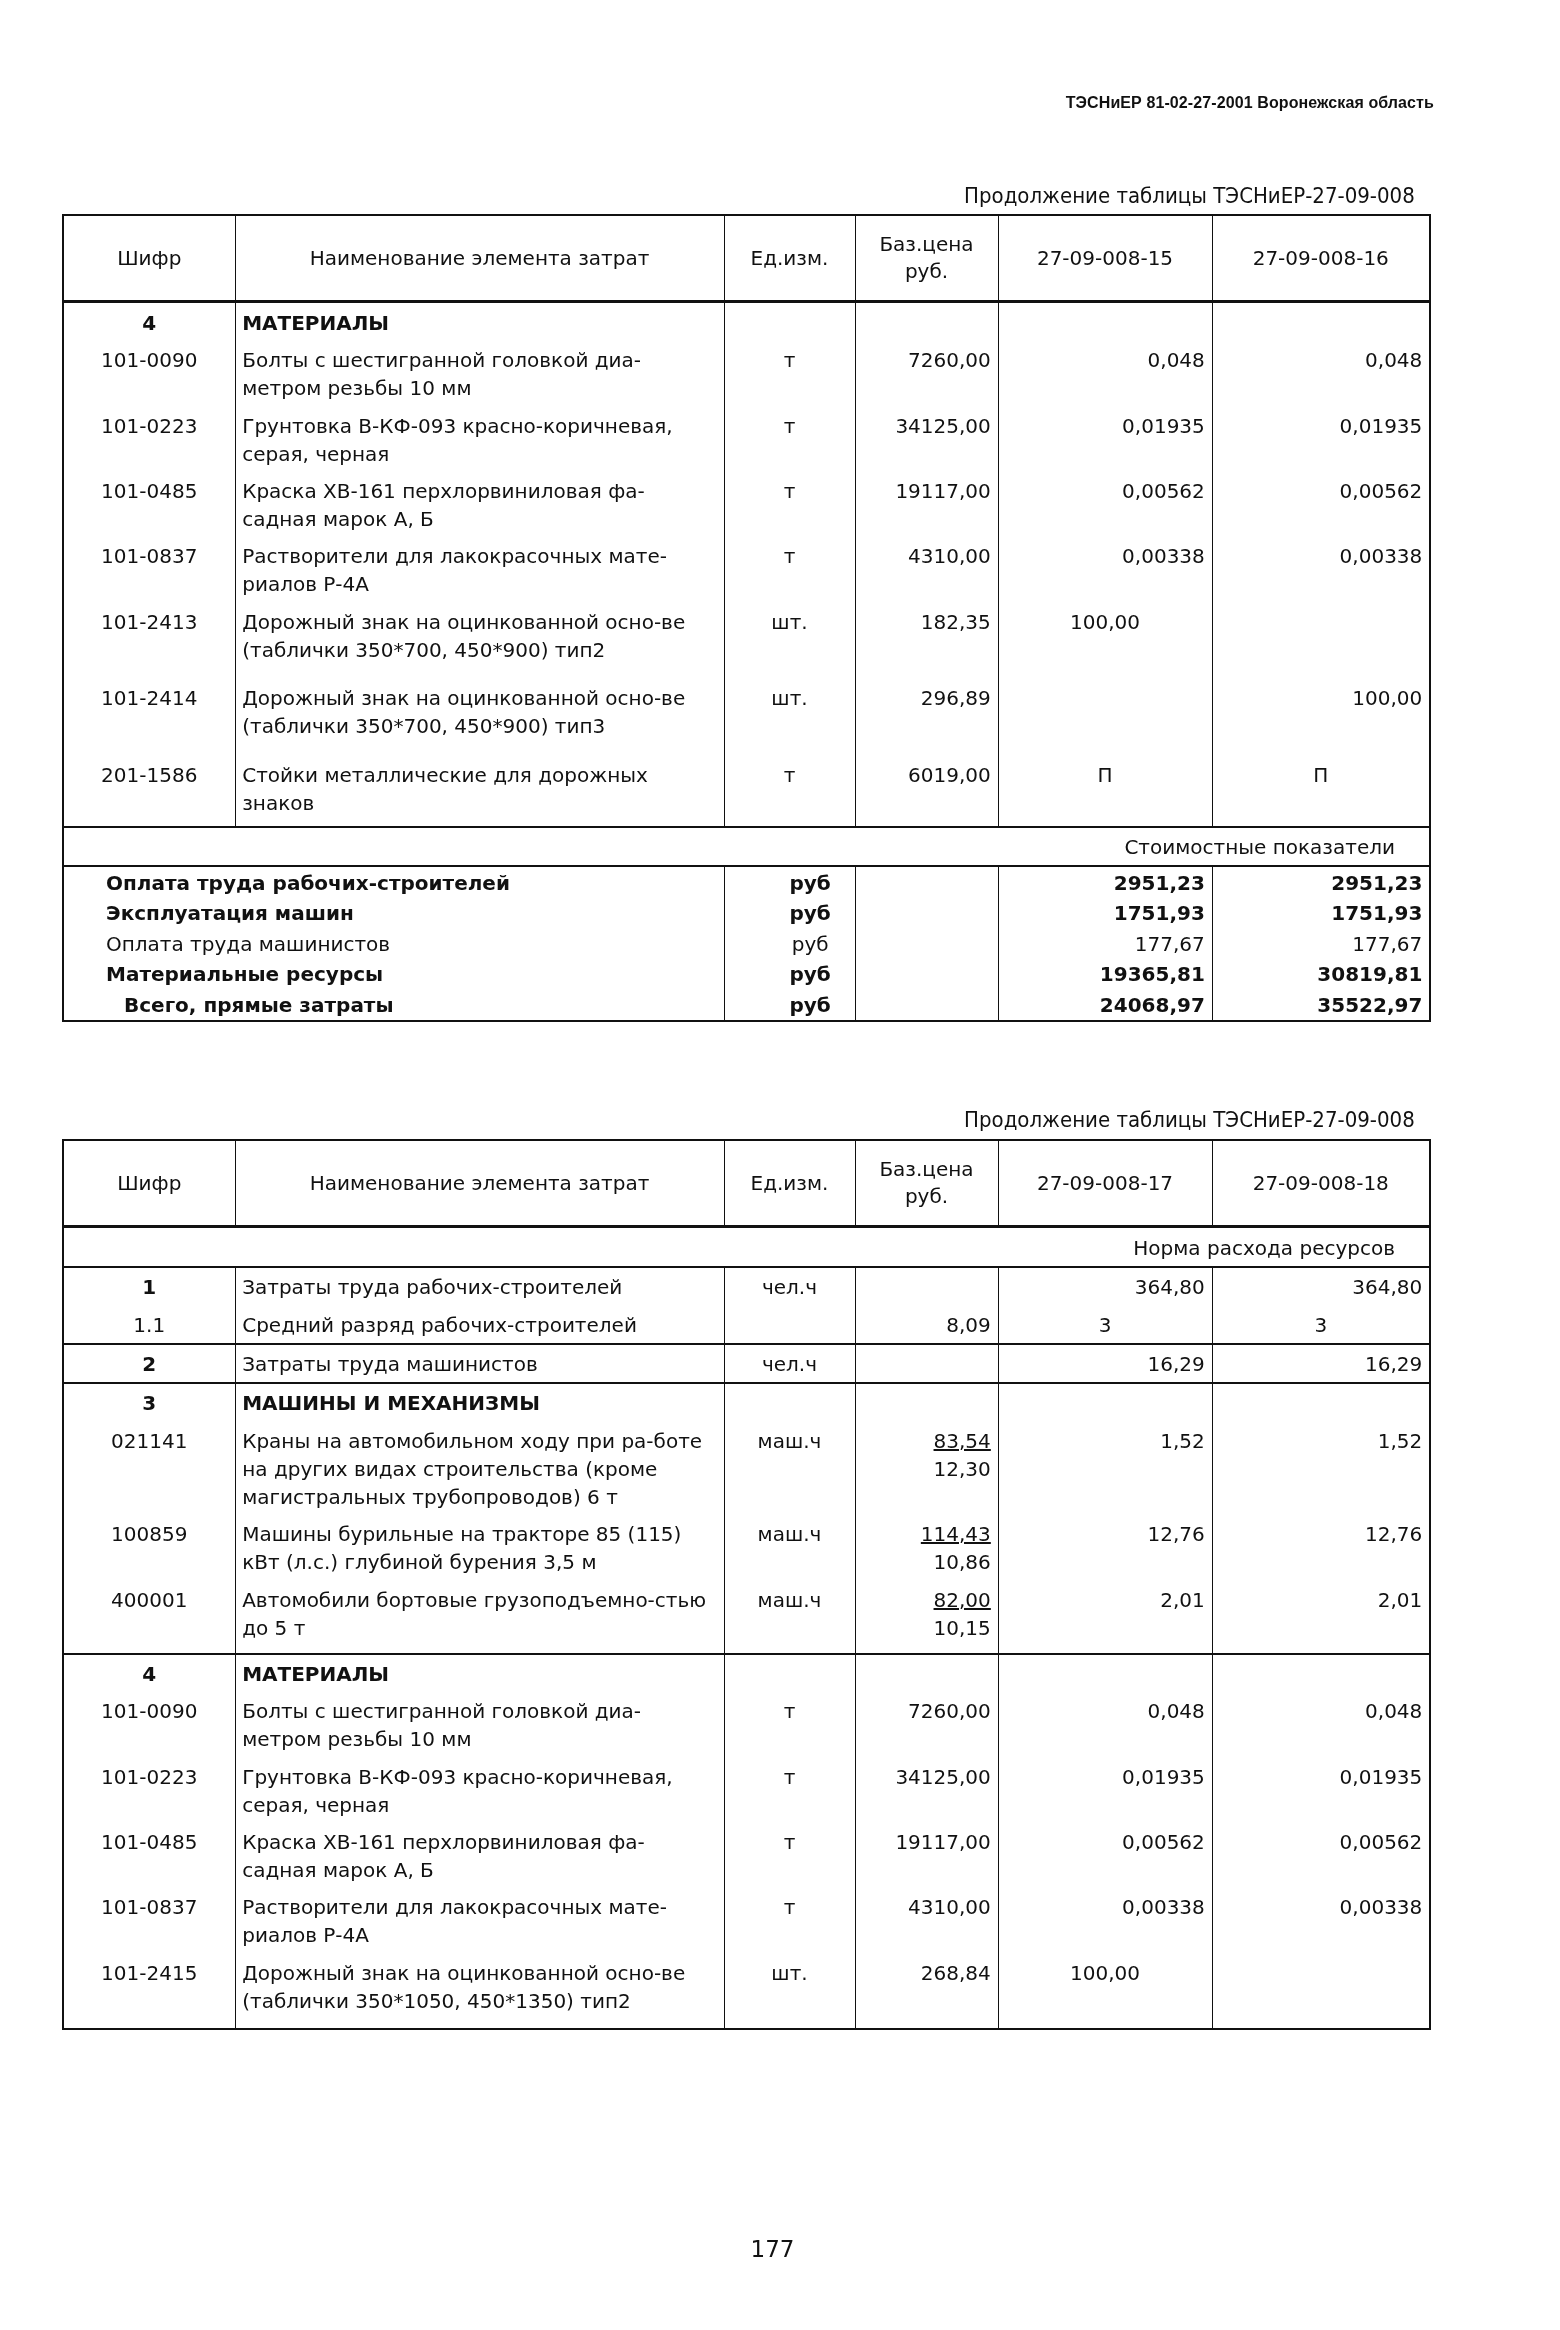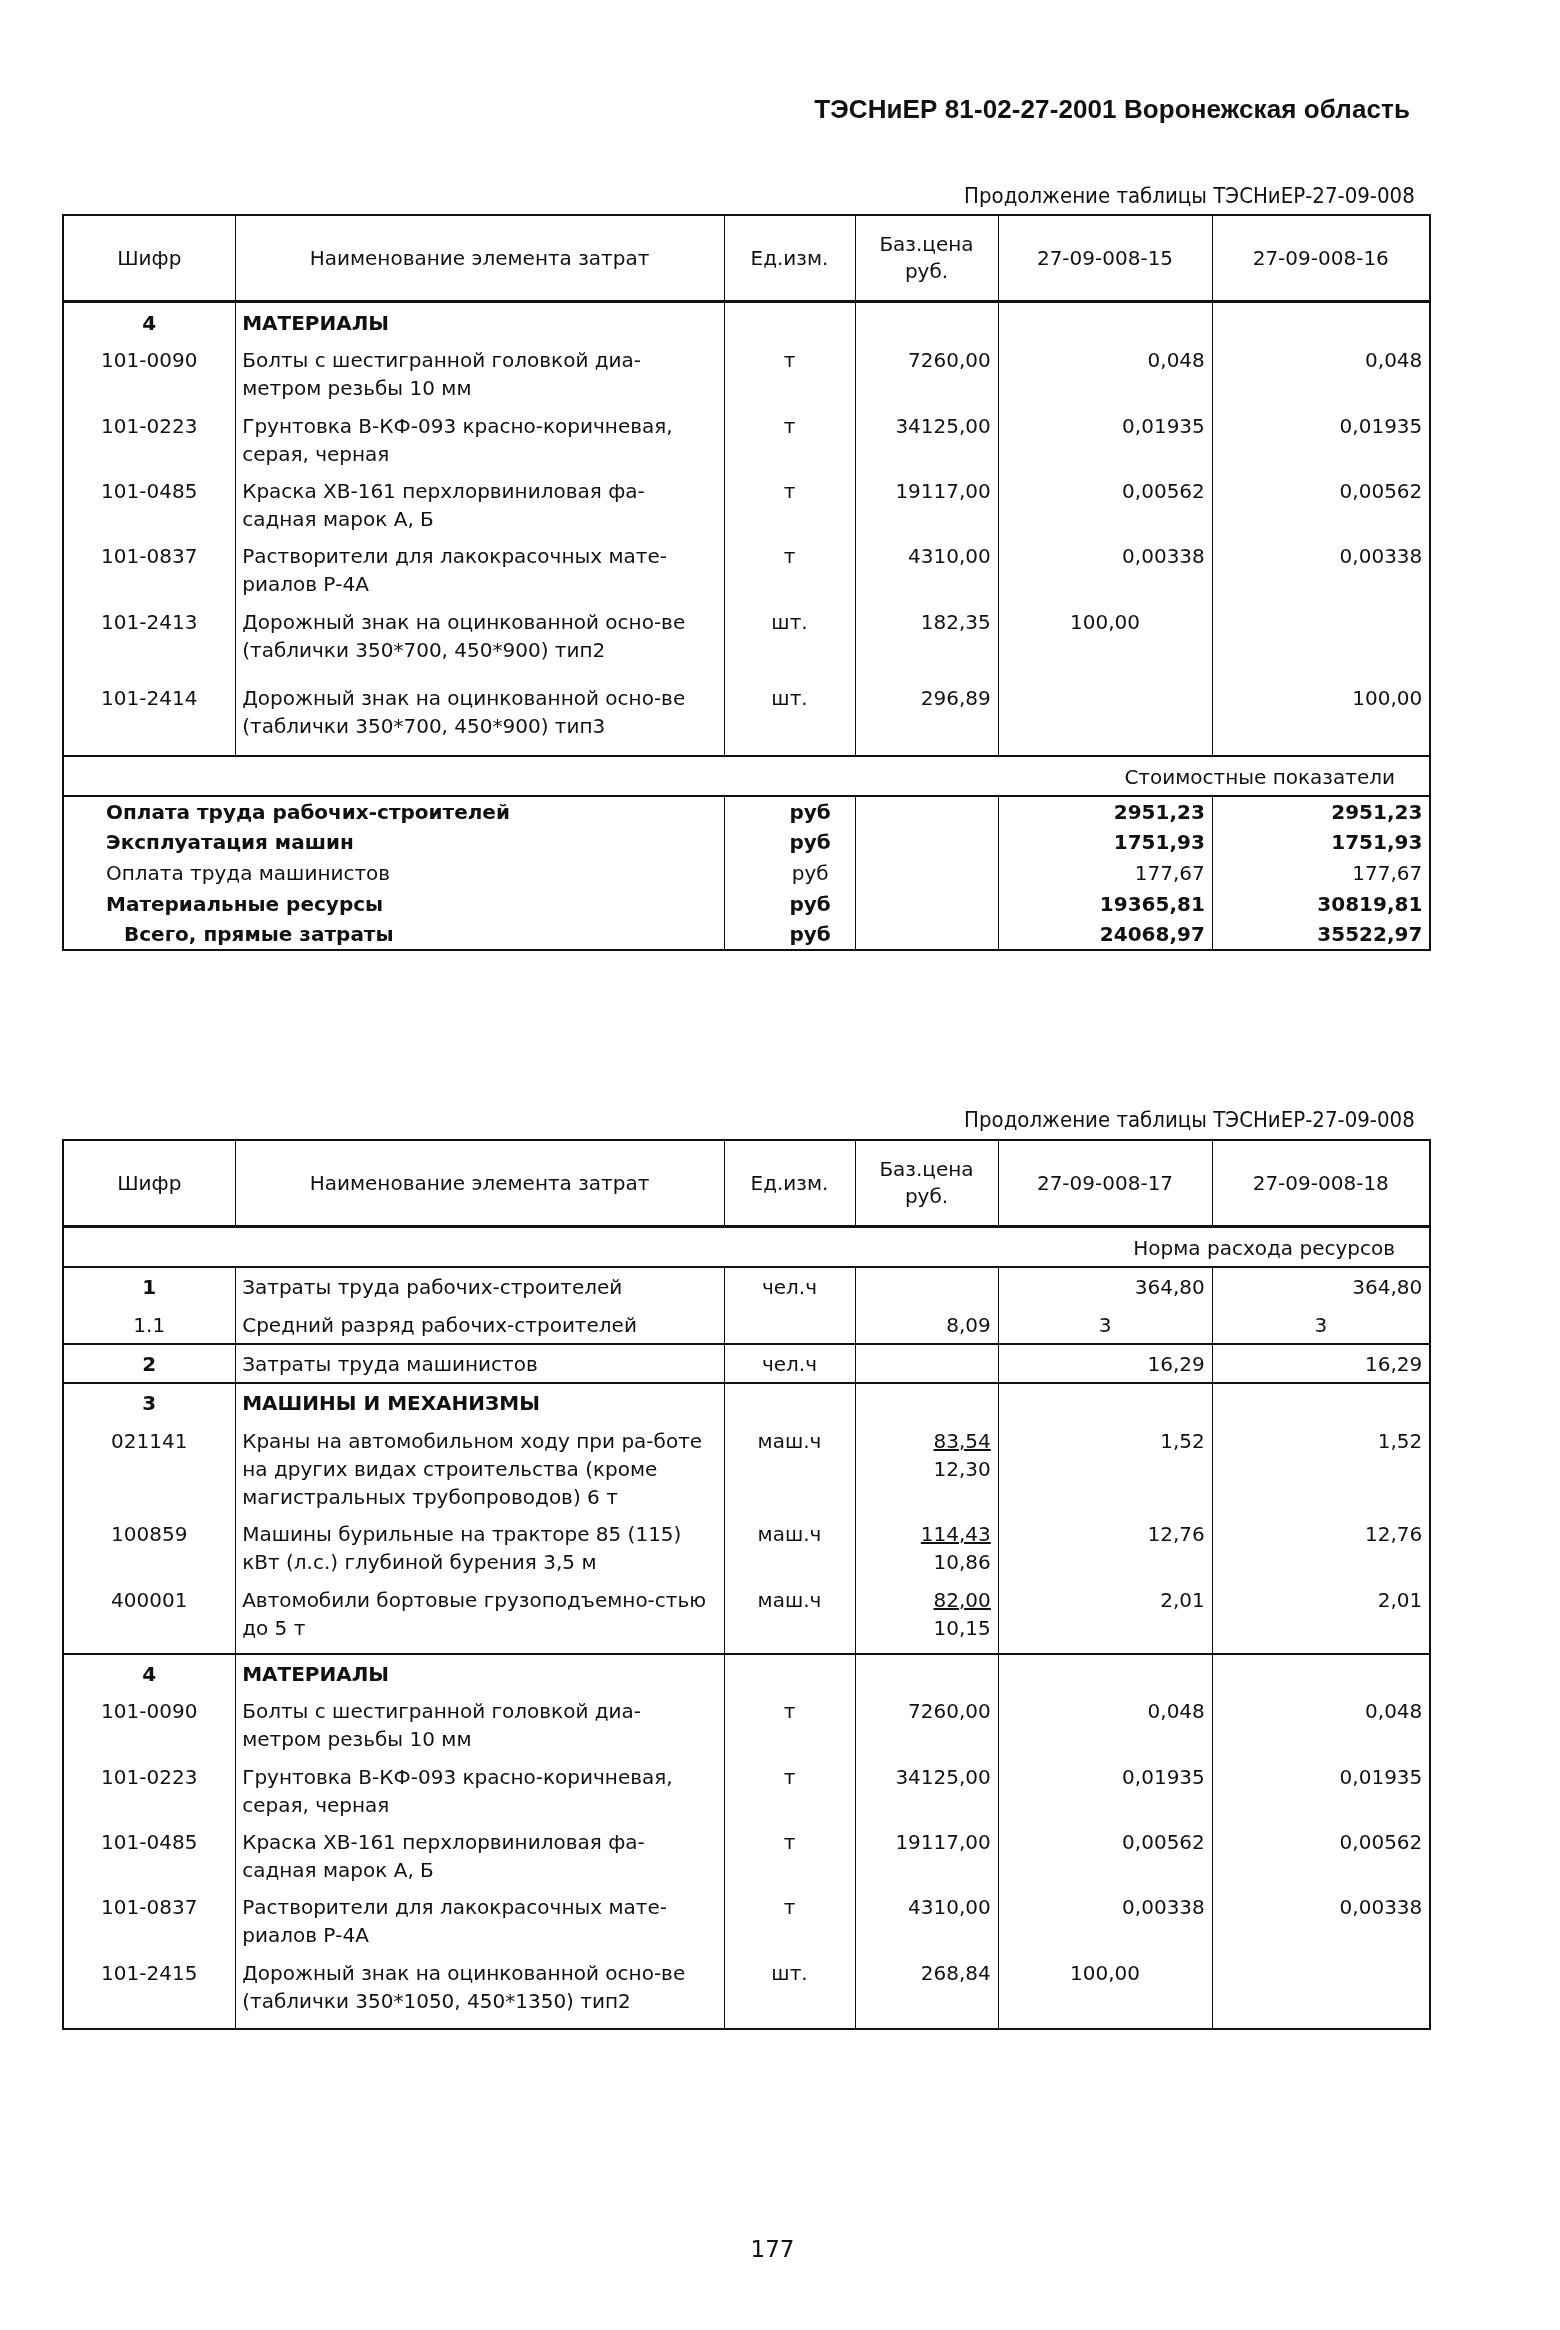--- a/index.html
+++ b/index.html
@@ -1,23 +1,23 @@
 <!DOCTYPE html>
 <html style="font-size:10.8px"><head>
 <meta charset="utf-8">
 <style>
   html, body { margin: 0; padding: 0; background: #ffffff; }
   body {
     width: 1560px; height: 2330px; position: relative; overflow: hidden;
     font-family: "DejaVu Sans", sans-serif; color: #111;
   }
   .doc-header {
-    position: absolute; left: 737px; top: 94px; width: 673px;
+    position: absolute; left: 761px; top: 94px; width: 673px;
     text-align: right; font-family: "Liberation Sans", sans-serif;
-    font-weight: bold; font-size: 26px; letter-spacing: 0.1px;
+    font-weight: bold; font-size: 16px; letter-spacing: 0.1px;
   }
   .caption {
     position: absolute; right: 145px; font-size: 22px; text-align: right;
     font-family: "DejaVu Sans", sans-serif; transform: scaleX(0.9); transform-origin: right;
   }
   .cap1 { top: 183px; }
   .cap2 { top: 1107px; }
   table.grid {
     position: absolute; left: 62px; width: 1368px; border-collapse: collapse;
     font-size: 20px; table-layout: fixed;
@@ -130,20 +130,28 @@
         <td class="v2" style="height: 67px;"></td>
       </tr>
       <tr>
         <td class="code" style="height: 67px;">101-2414</td>
         <td class="name" style="height: 67px;">Дорожный знак на оцинкованной осно-ве (таблички 350*700, 450*900) тип3</td>
         <td class="unit" style="height: 67px;">шт.</td>
         <td class="price" style="height: 67px;">296,89</td>
         <td class="v1" style="height: 67px;"></td>
         <td class="v2" style="height: 67px;">100,00</td>
       </tr>
+      <tr>
+        <td class="code" style="padding-bottom: 9.4px;">201-1586</td>
+        <td class="name" style="padding-bottom: 9.4px;">Стойки металлические для дорожных знаков</td>
+        <td class="unit" style="padding-bottom: 9.4px;">т</td>
+        <td class="price" style="padding-bottom: 9.4px;">6019,00</td>
+        <td class="v1 center" style="padding-bottom: 9.4px;">П</td>
+        <td class="v2 center" style="padding-bottom: 9.4px;">П</td>
+      </tr>
     </tbody>
   <tbody>
       <tr class="band">
     <td colspan="6">Стоимостные показатели</td>
   </tr>
   </tbody>
     <tbody id="t1-summary">
       <tr class="summary">
         <td class="sname bold" colspan="2" style="padding-left: 42px;">Оплата труда рабочих-строителей</td>
         <td class="unit bold">руб</td>

